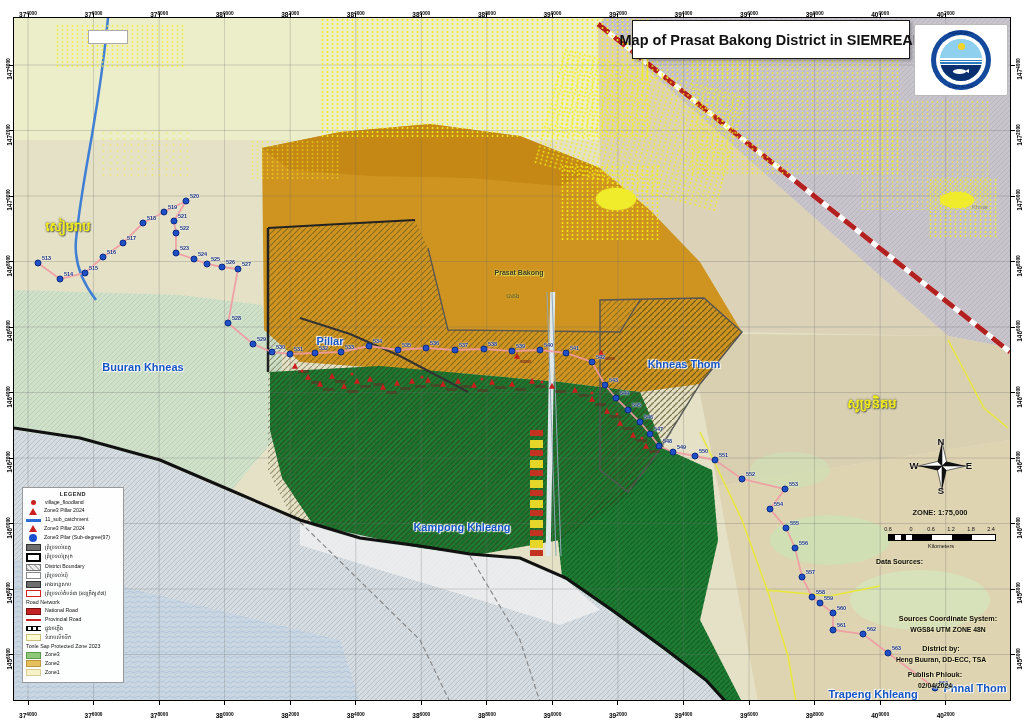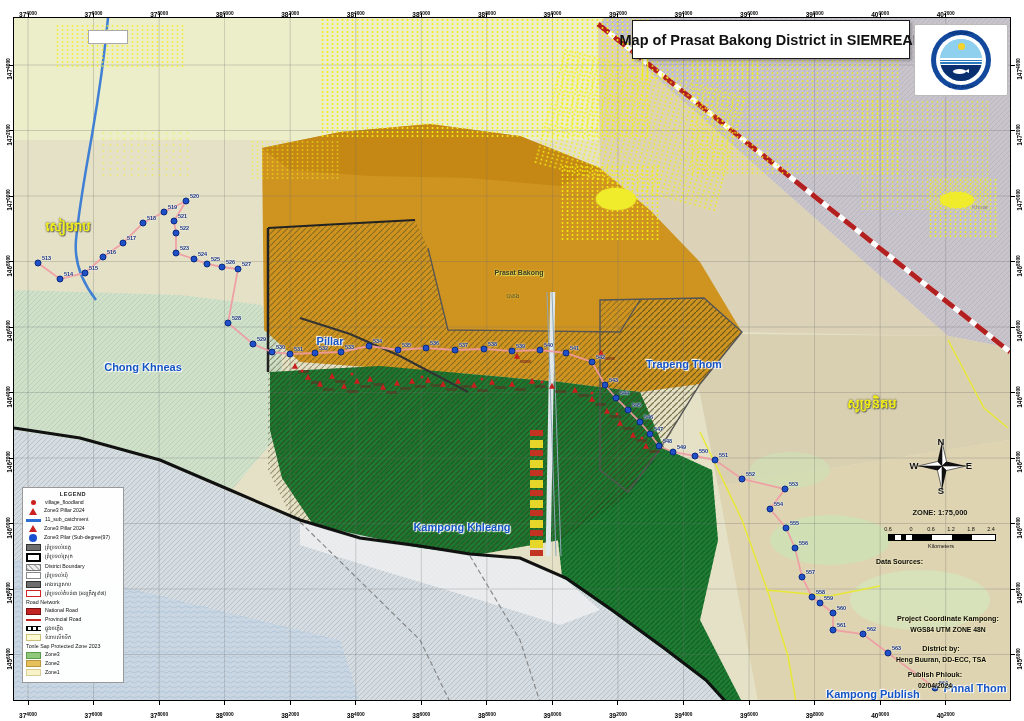--- a/index.html
+++ b/index.html
@@ -329,21 +329,21 @@
         <div class="sb-lbl" style="left: 971px; position: absolute;">1.8</div>
         <div class="sb-lbl" style="left: 991px; position: absolute;">2.4</div>
       </div>
     <div id="sb-unit">Kilometers</div>
 
     <div id="ds-block" class="tblock">
       <div class="h">Data Sources:</div>
       <div id="ds-items"></div>
     </div>
     <div id="proj-block" class="tblock cblock">
-      <div class="h">Project Coordinate Kampong:</div>
+      <div class="h">Sources Coordinate System:</div>
       <div class="v">WGS84 UTM ZONE 48N</div>
     </div>
     <div id="prep-block" class="tblock cblock">
       <div class="h">District by:</div>
       <div class="v">Heng Buuran, DD-ECC, TSA</div>
     </div>
     <div id="pub-block" class="tblock cblock">
       <div class="h">Publish Phlouk:</div>
       <div class="v">02/04/2024</div>
     </div>
@@ -510,25 +510,25 @@
         <div class="vdot" style="left: 422px; top: 377px;"></div>
         <div class="vdot" style="left: 482px; top: 379px;"></div>
         <div class="vdot" style="left: 542px; top: 382px;"></div>
         <div class="vdot" style="left: 592px; top: 393px;"></div>
         <div class="vdot" style="left: 617px; top: 414px;"></div>
         <div class="vdot" style="left: 642px; top: 438px;"></div>
       </div>
     <div id="labels">
         <div class="pl khmer-yellow" style="left: 68px; top: 227px;">សៀមរាប</div>
         <div class="pl khmer-yellow" style="left: 872px; top: 404px;">សូទ្រនិគម</div>
-        <div class="pl commune" style="left: 143px; top: 367px;">Chong Khneas</div>
+        <div class="pl commune" style="left: 143px; top: 367px;">Buuran Khneas</div>
         <div class="pl commune" style="left: 330px; top: 341px;">Pillar</div>
-        <div class="pl commune" style="left: 684px; top: 364px;">Trapeng Thom</div>
+        <div class="pl commune" style="left: 684px; top: 364px;">Khneas Thom</div>
         <div class="pl commune" style="left: 462px; top: 527px;">Kampong Khleang</div>
-        <div class="pl commune" style="left: 873px; top: 694px;">Kampong Publish</div>
+        <div class="pl commune" style="left: 873px; top: 694px;">Trapeng Khleang</div>
         <div class="pl commune" style="left: 975px; top: 688px;">Phnal Thom</div>
         <div class="pl site-label" style="left: 519px; top: 272px;">Prasat Bakong</div>
         <div class="pl site-khmer" style="left: 513px; top: 296px;">បាគង</div>
         <div class="pl faint" style="left: 980px; top: 207px;">Khnar</div>
       </div>
   </div>
 
   <div id="frame-border"></div>
   <div id="edges">
       <div class="edge-lbl" style="left: 28px; top: 3px; position: absolute;"><span class="eb">37</span><span class="es">4000</span></div>

